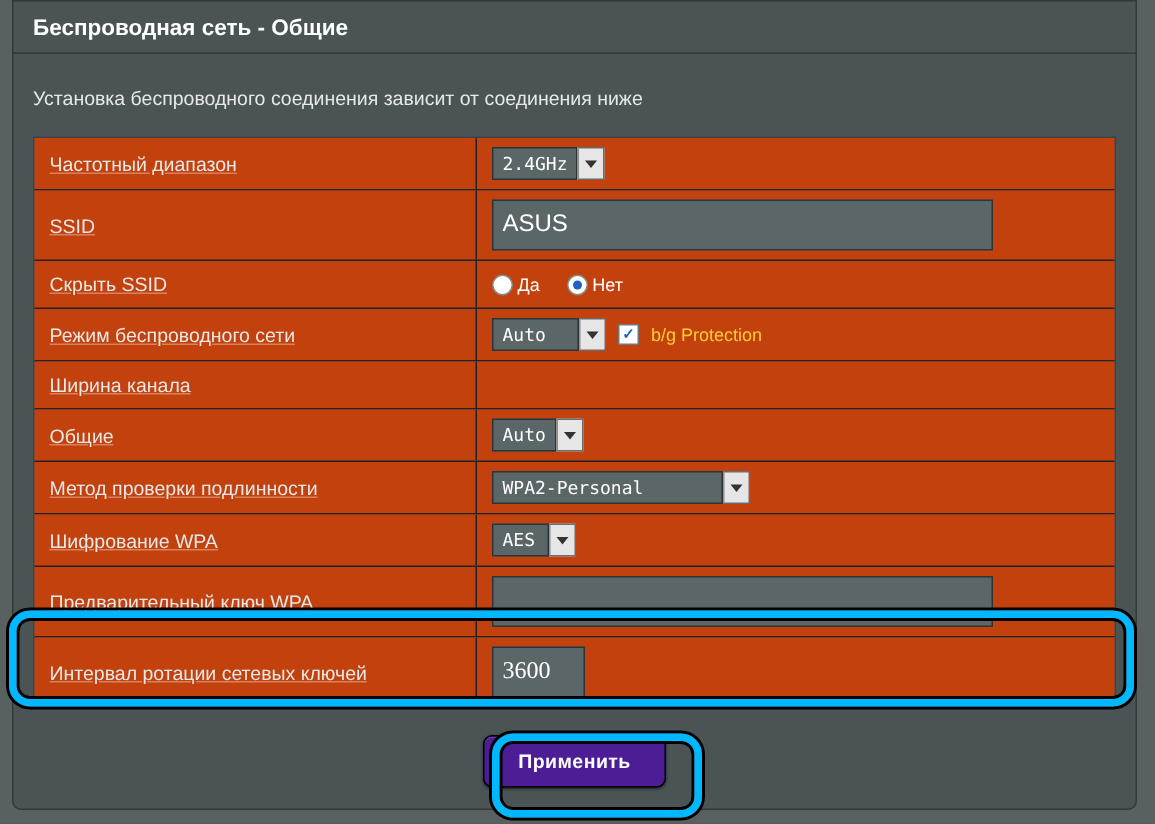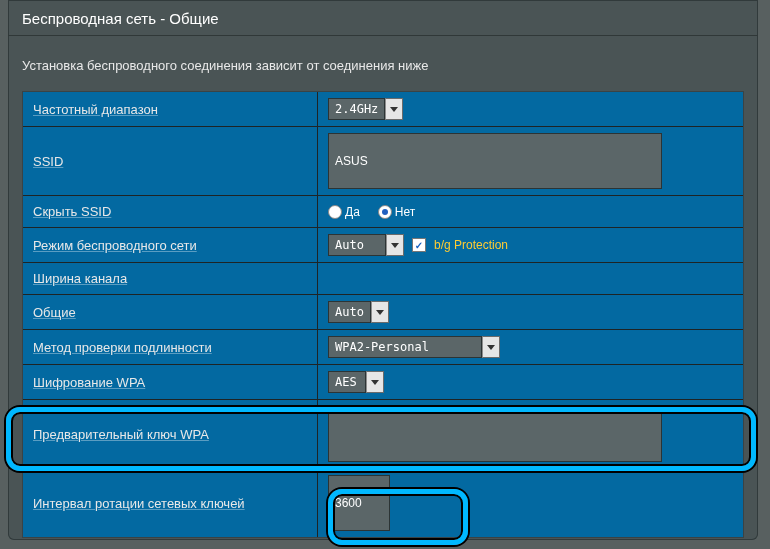--- a/index.html
+++ b/index.html
@@ -23,38 +23,38 @@
     top: 0;
     width: 750px;
     height: 540px;
     background: #4a5455;
     border-radius: 0 0 6px 6px;
     box-shadow: 0 0 0 1px #313a3b inset;
   }
   .title-bar {
     padding: 10px 12px 8px 14px;
     color: #fff;
-    font-weight: normal;
+    font-weight: bold;
     font-size: 15px;
     border-bottom: 1px solid #303838;
   }
   .subtitle {
     padding: 22px 14px 18px 14px;
     color: #e8e8e8;
     font-size: 13px;
   }
   .table {
     margin: 0 14px 0 14px;
     border: 1px solid #3a4345;
     border-collapse: collapse;
   }
   .row {
     display: flex;
     border-bottom: 1px solid #1e2425;
-    background: #0369a1;
+    background: #c2410c;
   }
   .row:last-child { border-bottom: none; }
   .cell-label {
     width: 295px;
     padding: 8px 10px;
     color: #e8e8e8;
     font-size: 13px;
     display: flex;
     align-items: center;
     border-right: 1px solid #1e2425;
@@ -96,26 +96,26 @@
   .select-arrow .tri {
     width: 0; height: 0;
     border-left: 4px solid transparent;
     border-right: 4px solid transparent;
     border-top: 5px solid #333;
   }
   .text-input {
     background: #5b6668;
     border: 1px solid #2c3435;
     color: #fff;
-    padding: 20px 6px;
+    padding: 7px 6px;
     font-family: Arial, sans-serif;
-    font-size: 12px;
+    font-size: 16px;
     width: 320px;
   }
-  .text-input.short { width: 48px; font-family: Liberation Sans, sans-serif; }
+  .text-input.short { width: 48px; font-family: Liberation Serif, serif; }
   .radio-group label {
     color: #fff;
     font-size: 12px;
     display: inline-flex;
     align-items: flex-start;
     gap: 3px;
     margin-right: 10px;
   }
   .radio {
     width: 12px; height: 12px; border-radius: 50%;

